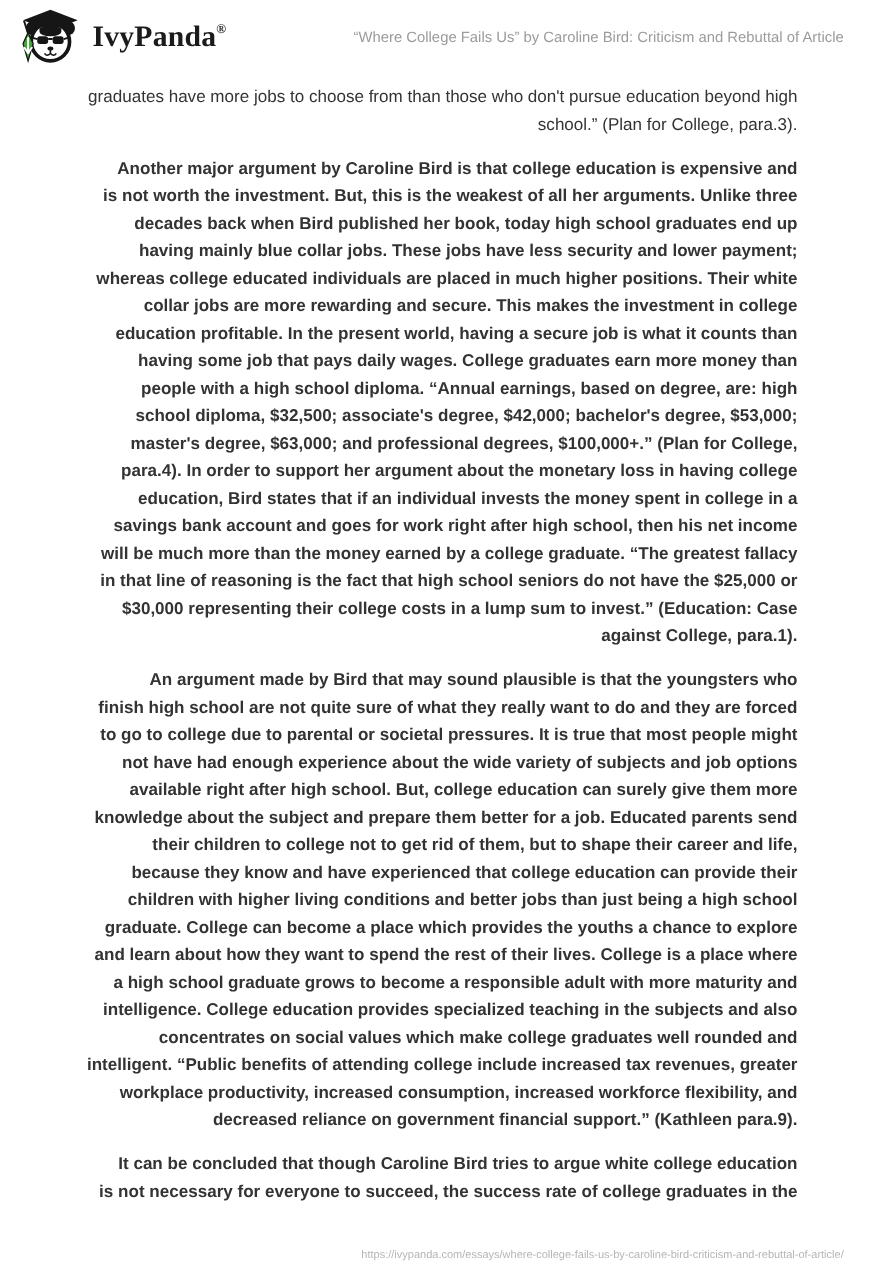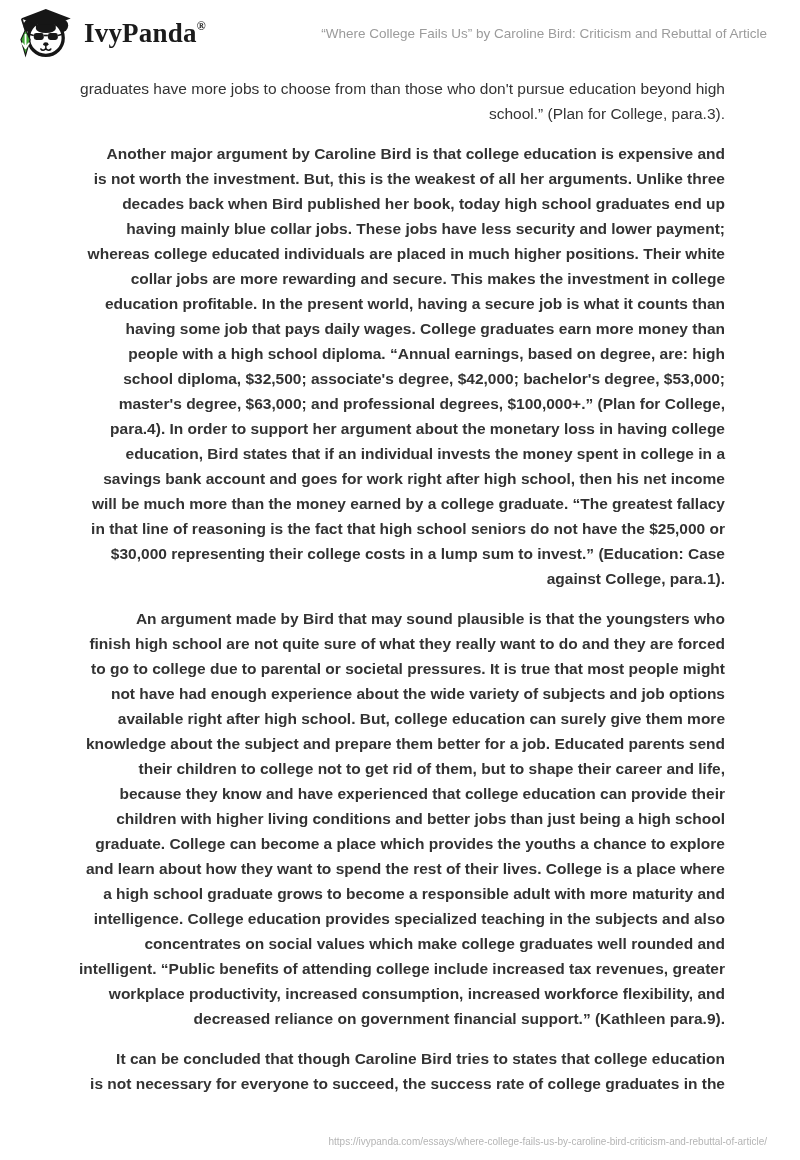--- a/index.html
+++ b/index.html
@@ -100,18 +100,18 @@
       </svg>
       <div class="brand-text"><span>IvyPanda</span><sup>®</sup></div>
     </div>
     <div class="page-title">“Where College Fails Us” by Caroline Bird: Criticism and Rebuttal of Article</div>
   </div>
 
   <div class="essay">
     <p>graduates have more jobs to choose from than those who don't pursue education beyond high school.” (Plan for College, para.3).</p>
     <p class="indent">Another major argument by Caroline Bird is that college education is expensive and is not worth the investment. But, this is the weakest of all her arguments. Unlike three decades back when Bird published her book, today high school graduates end up having mainly blue collar jobs. These jobs have less security and lower payment; whereas college educated individuals are placed in much higher positions. Their white collar jobs are more rewarding and secure. This makes the investment in college education profitable. In the present world, having a secure job is what it counts than having some job that pays daily wages. College graduates earn more money than people with a high school diploma. “Annual earnings, based on degree, are: high school diploma, $32,500; associate's degree, $42,000; bachelor's degree, $53,000; master's degree, $63,000; and professional degrees, $100,000+.” (Plan for College, para.4). In order to support her argument about the monetary loss in having college education, Bird states that if an individual invests the money spent in college in a savings bank account and goes for work right after high school, then his net income will be much more than the money earned by a college graduate. “The greatest fallacy in that line of reasoning is the fact that high school seniors do not have the $25,000 or $30,000 representing their college costs in a lump sum to invest.” (Education: Case against College, para.1).</p>
     <p class="indent">An argument made by Bird that may sound plausible is that the youngsters who finish high school are not quite sure of what they really want to do and they are forced to go to college due to parental or societal pressures. It is true that most people might not have had enough experience about the wide variety of subjects and job options available right after high school. But, college education can surely give them more knowledge about the subject and prepare them better for a job. Educated parents send their children to college not to get rid of them, but to shape their career and life, because they know and have experienced that college education can provide their children with higher living conditions and better jobs than just being a high school graduate. College can become a place which provides the youths a chance to explore and learn about how they want to spend the rest of their lives. College is a place where a high school graduate grows to become a responsible adult with more maturity and intelligence. College education provides specialized teaching in the subjects and also concentrates on social values which make college graduates well rounded and intelligent. “Public benefits of attending college include increased tax revenues, greater workplace productivity, increased consumption, increased workforce flexibility, and decreased reliance on government financial support.” (Kathleen para.9).</p>
-    <p class="indent">It can be concluded that though Caroline Bird tries to states that college education is not necessary for everyone to succeed, the success rate of college graduates in the</p>
+    <p class="indent">It can be concluded that though Caroline Bird tries to argue white college education is not necessary for everyone to succeed, the success rate of college graduates in the</p>
   </div>
 
   <div class="footer-url">https://ivypanda.com/essays/where-college-fails-us-by-caroline-bird-criticism-and-rebuttal-of-article/</div>
 
 </div>
 
 </body></html>

